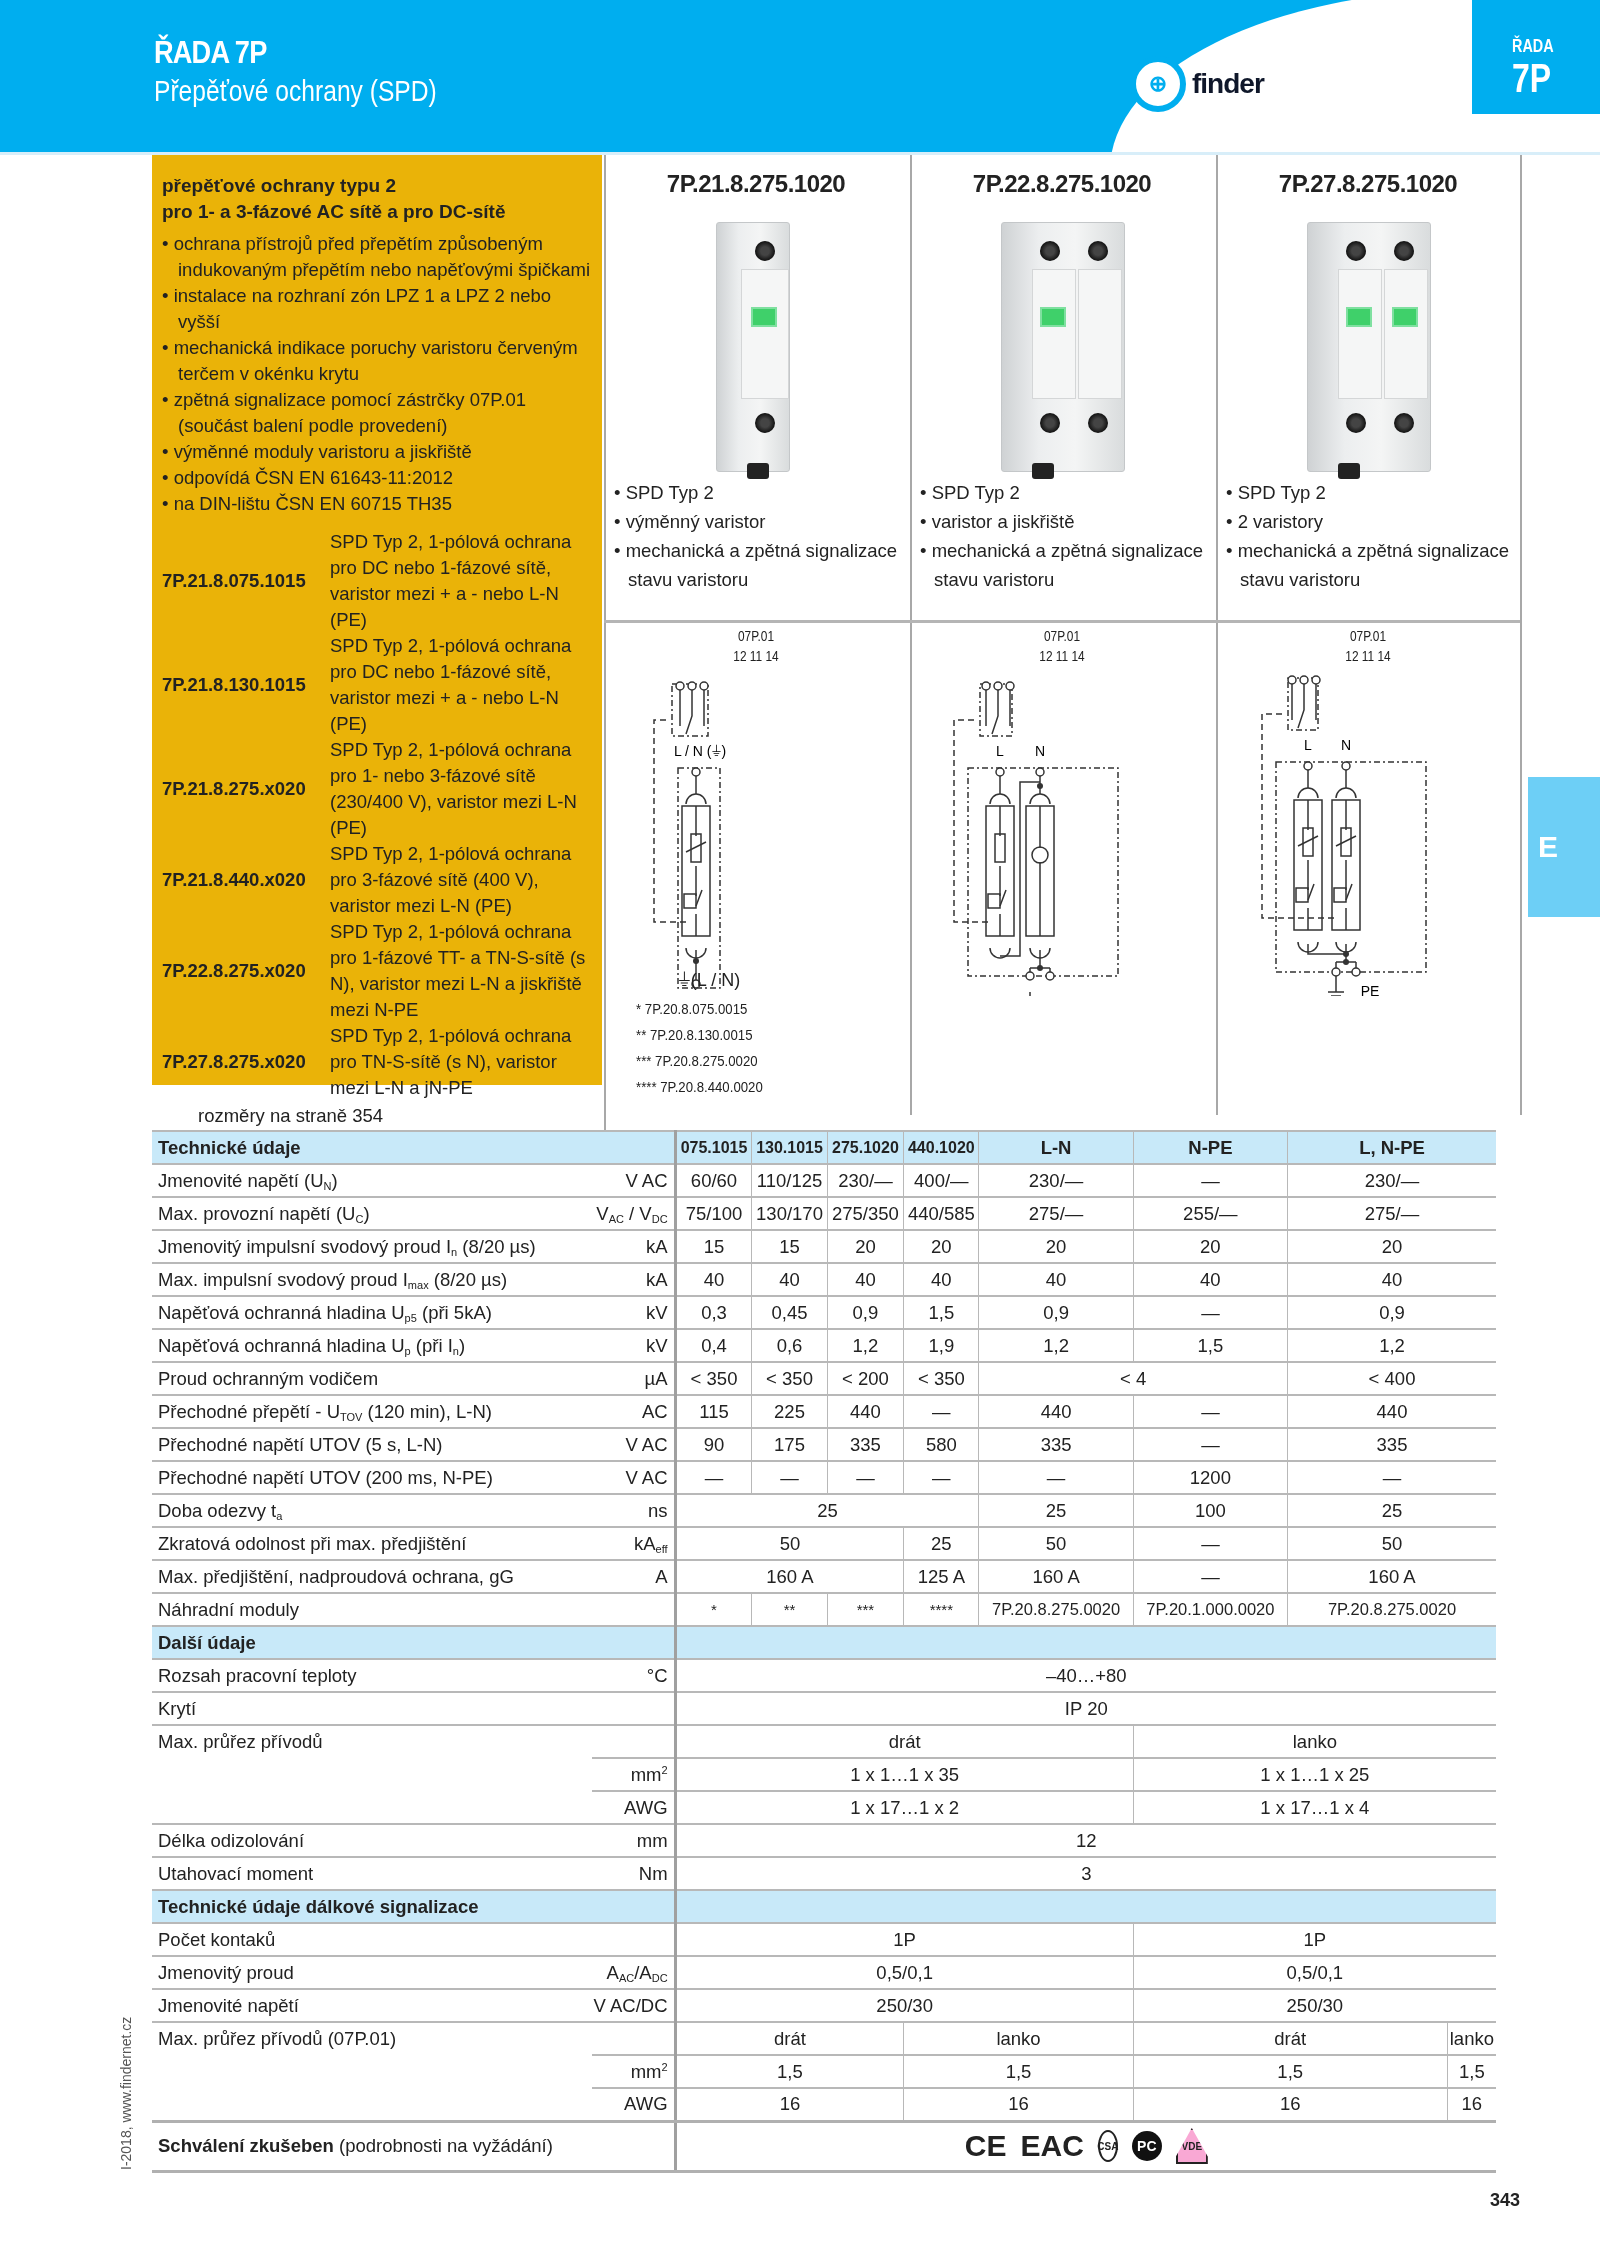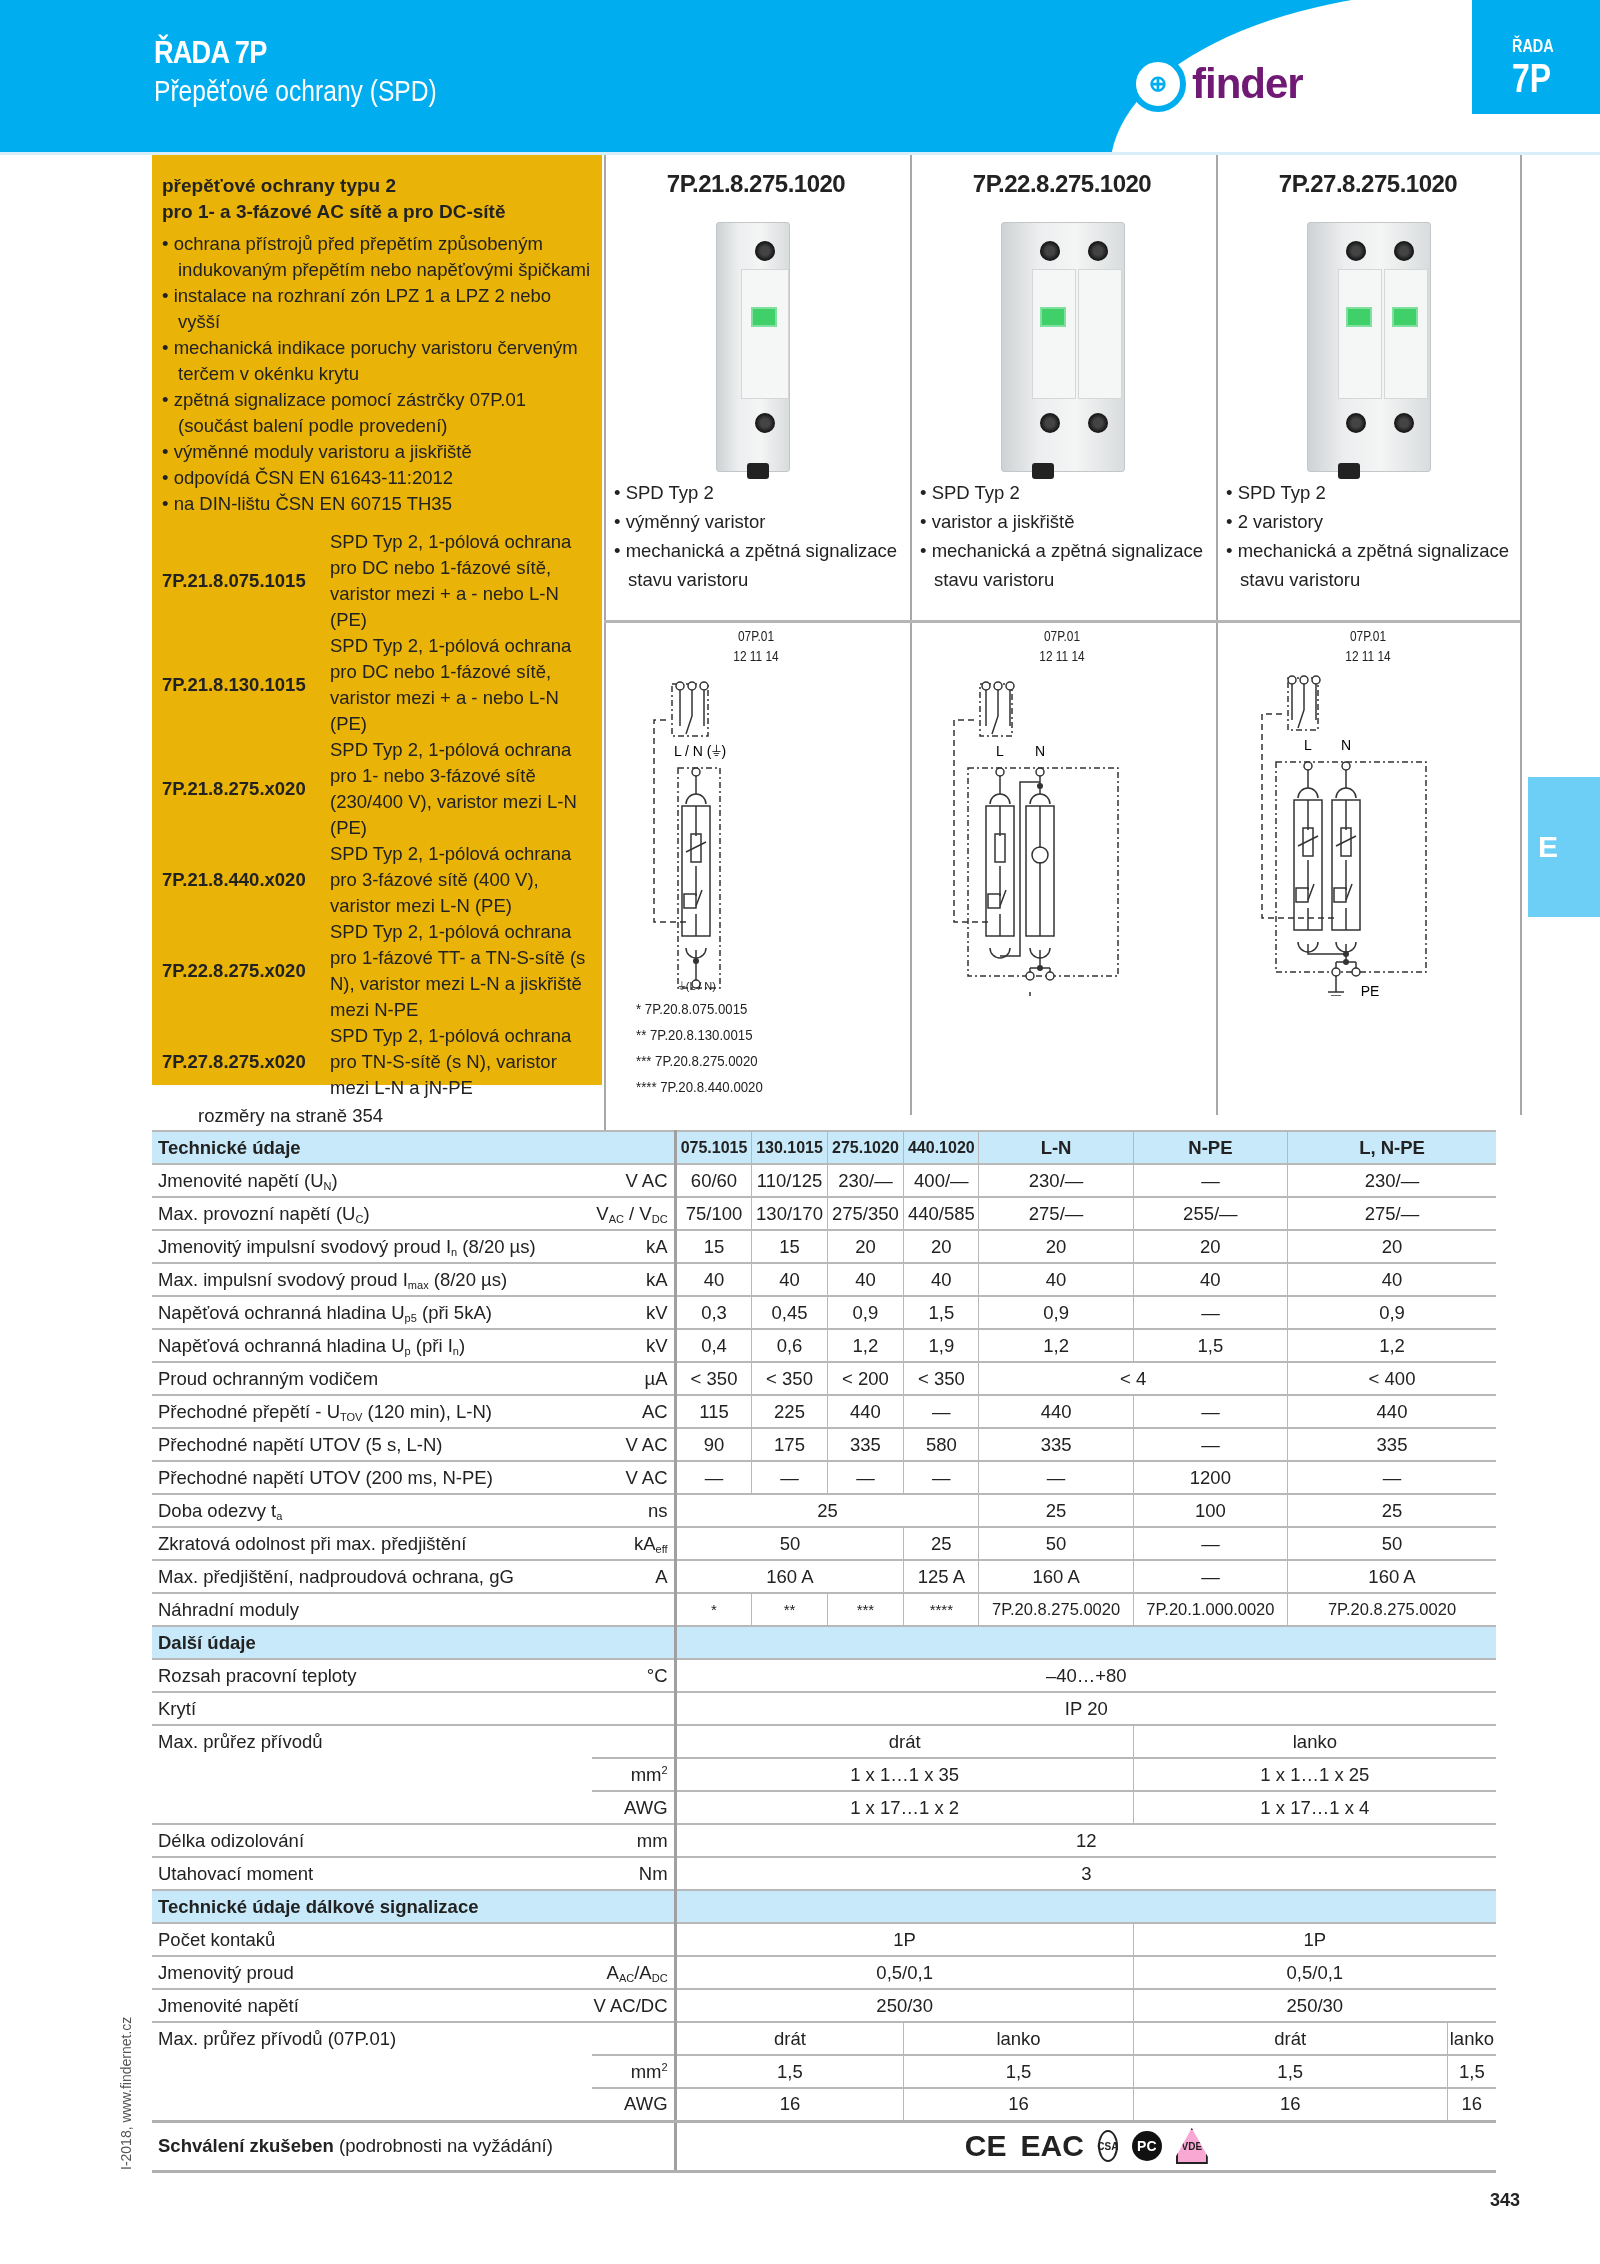--- a/index.html
+++ b/index.html
@@ -6,21 +6,21 @@
   html, body { width: 1600px; height: 2264px; background: #fff; overflow: hidden; }
   body { font-family: "Liberation Sans", sans-serif; color: #222; position: relative; }
 
   
   .header { position: absolute; left: 0; top: 0; width: 1600px; height: 152px; background: #00aeef; overflow: hidden; }
   .header .wave { position: absolute; left: 1110px; top: -10px; width: 600px; height: 180px; background: #fff; border-radius: 60% 0 0 0 / 100% 0 0 0; }
   .header-title { position: absolute; left: 154px; top: 34px; color: #fff; font-family: "Liberation Sans", sans-serif; font-weight: bold; font-size: 32px; letter-spacing: -1px; transform: scaleX(0.85); transform-origin: left; }
   .header-subtitle { position: absolute; left: 154px; top: 74px; color: #fff; font-size: 30px; transform: scaleX(0.82); transform-origin: left; }
   .logo { position: absolute; left: 1130px; top: 56px; display: flex; align-items: center; gap: 6px; }
   .logo-mark { width: 56px; height: 56px; border-radius: 50%; border: 6px solid #00aeef; background: #fff; display: flex; align-items: center; justify-content: center; color: #00aeef; font-weight: bold; font-size: 22px; }
-  .logo-text { color: #701a75; font-weight: bold; font-size: 42px; letter-spacing: -1px; }
+  .logo-text { color: #0f172a; font-weight: bold; font-size: 28px; letter-spacing: -1px; }
   .series-tab { position: absolute; left: 1472px; top: 0; width: 128px; height: 114px; background: #00aeef; color: #fff; font-weight: bold; }
   .series-tab .s1 { position: absolute; left: 40px; top: 36px; font-size: 18px; transform: scaleX(0.8); transform-origin: left; }
   .series-tab .s2 { position: absolute; left: 40px; top: 56px; font-size: 40px; transform: scaleX(0.8); transform-origin: left; }
   .header-bottom-line { position: absolute; left: 0; top: 152px; width: 1600px; height: 3px; background: #d8eef9; }
 
   .side-tab { position: absolute; left: 1528px; top: 777px; width: 72px; height: 140px; background: #6dcff6; color: #fff; font-weight: bold; font-size: 30px; display: flex; align-items: center; padding-left: 10px; }
 
   
   .intro { position: absolute; left: 152px; top: 155px; width: 450px; height: 930px; background: #eab308; padding: 18px 10px; font-size: 18.5px; line-height: 26px; }
   .intro h2 { font-size: 19px; font-weight: bold; line-height: 26px; }
@@ -223,21 +223,21 @@
       <path d="M80 196 L100 186"></path>
       <rect x="78" y="238" width="12" height="14"></rect>
       <path d="M90 250 L96 234 M90 258 V280"></path>
       <path d="M80 292 A10 10 0 0 0 100 292"></path>
       <path d="M90 294 V324"></path>
       <circle cx="90" cy="328" r="4" fill="#fff"></circle>
     </g>
     <circle cx="90" cy="305" r="3" fill="#333"></circle>
     <text x="94" y="100" font-size="14" font-family="Liberation Sans, sans-serif" text-anchor="middle">L / N (⏚)</text>
   </svg>
-  <div style="position:absolute;left:72px;top:354px;font-size:11px;">⏚(L / N)</div>
+  <div style="position:absolute;left:72px;top:344px;font-size:18px;">⏚(L / N)</div>
 </div>
 
 <div class="diag" style="left:912px;top:626px;width:300px;height:370px;">
   <div class="diag-label">07P.01</div>
   <div class="diag-label">12 11 14</div>
   <svg width="300" height="340" style="position:absolute;left:0;top:30px;">
     <g fill="none" stroke="#333" stroke-width="1.5">
       <rect x="68" y="28" width="32" height="52" stroke-dasharray="6,3,2,3"></rect>
       <circle cx="74" cy="30" r="4" fill="#fff"></circle>
         <circle cx="86" cy="30" r="4" fill="#fff"></circle>

